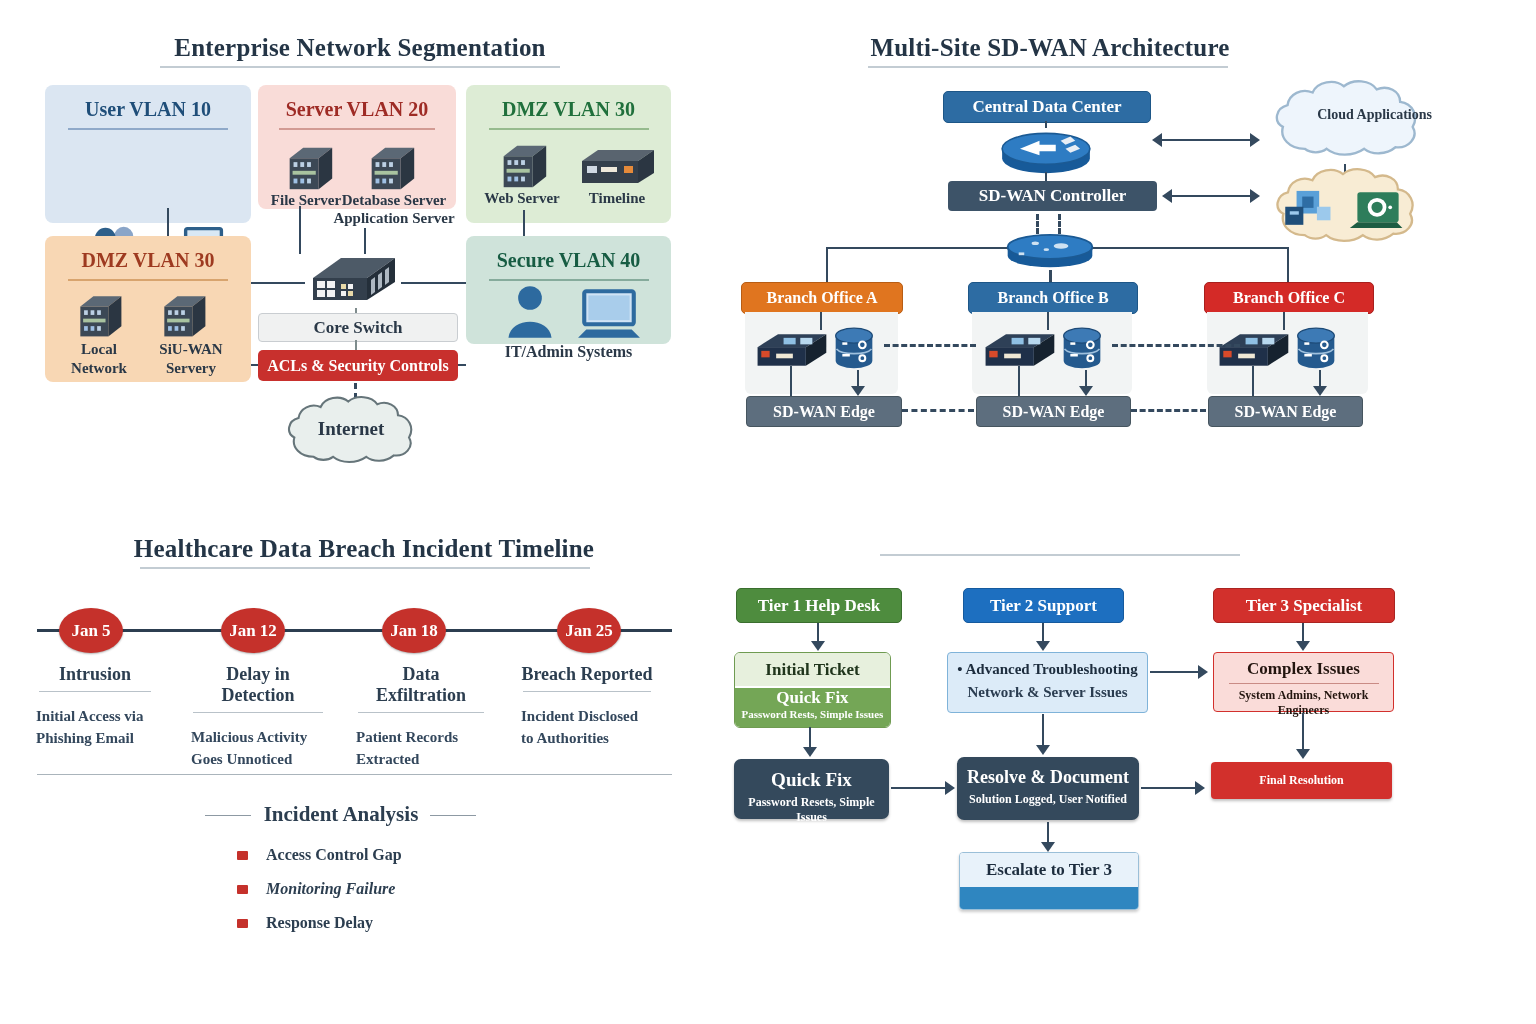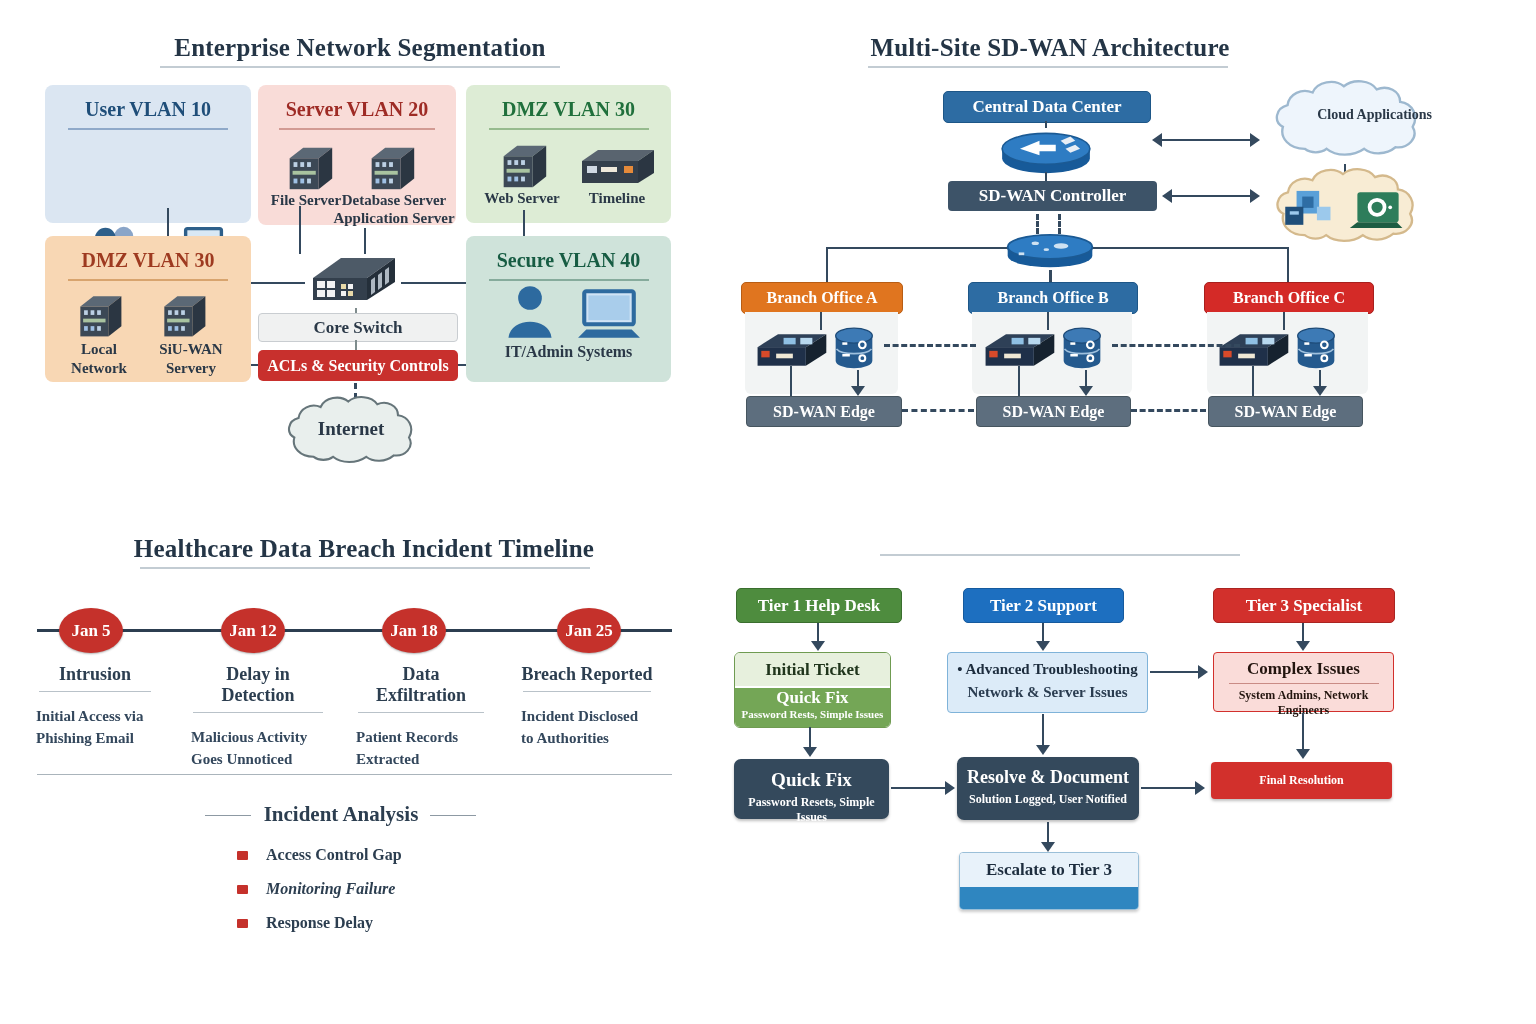--- a/index.html
+++ b/index.html
@@ -155,21 +155,21 @@
     <svg class="abs" style="left:40px;top:138px;width:62px;height:50px;">
         <use href="#userspair"></use>
       </svg>
     <svg class="abs" style="left:130px;top:140px;width:58px;height:46px;">
         <use href="#laptopicon"></use>
       </svg>
     <div class="abs dev-label" style="left:2px;top:190px;width:118px;">Workstations.</div>
     <div class="abs dev-label" style="left:112px;top:190px;width:94px;">Wi-Fi Devices</div>
   </div>
 
-  <div class="abs vlan" style="left:258px;top:85px;width:198px;height:140px;background:#f9dcd8;">
+  <div class="abs vlan" style="left:258px;top:85px;width:198px;height:124px;background:#f9dcd8;">
     <div class="vlan-title" style="color:#9e2b25;">Server VLAN 20</div>
     <div class="vlan-rule" style="width:156px;background:#d29a93;"></div>
     <svg class="abs" style="left:22px;top:52px;width:58px;height:58px;">
         <use href="#server3d"></use>
       </svg>
     <svg class="abs" style="left:104px;top:52px;width:58px;height:58px;">
         <use href="#server3d"></use>
       </svg>
     <div class="abs dev-label" style="left:0px;top:106px;width:96px;">File Server</div>
     <div class="abs dev-label" style="left:72px;top:106px;width:128px;">Detabase Server</div>
@@ -195,21 +195,21 @@
     <svg class="abs" style="left:26px;top:50px;width:56px;height:56px;">
         <use href="#server3d"></use>
       </svg>
     <svg class="abs" style="left:110px;top:50px;width:56px;height:56px;">
         <use href="#server3d"></use>
       </svg>
     <div class="abs dev-label" style="left:12px;top:104px;width:84px;">Local Network</div>
     <div class="abs dev-label" style="left:104px;top:104px;width:84px;">SiU-WAN Servery</div>
   </div>
 
-  <div class="abs vlan" style="left:466px;top:236px;width:205px;height:146px;background:#cfe3da;">
+  <div class="abs vlan" style="left:466px;top:236px;width:205px;height:108px;background:#cfe3da;">
     <div class="vlan-title" style="color:#175c43;">Secure VLAN 40</div>
     <div class="vlan-rule" style="width:160px;background:#86ab9c;"></div>
     <svg class="abs" style="left:38px;top:48px;width:52px;height:56px;">
         <use href="#personicon"></use>
       </svg>
     <svg class="abs" style="left:110px;top:52px;width:66px;height:54px;">
         <use href="#monitoricon"></use>
       </svg>
     <div class="abs dev-label" style="left:0;top:106px;width:205px;font-size:16px;">IT/Admin Systems</div>
   </div>

